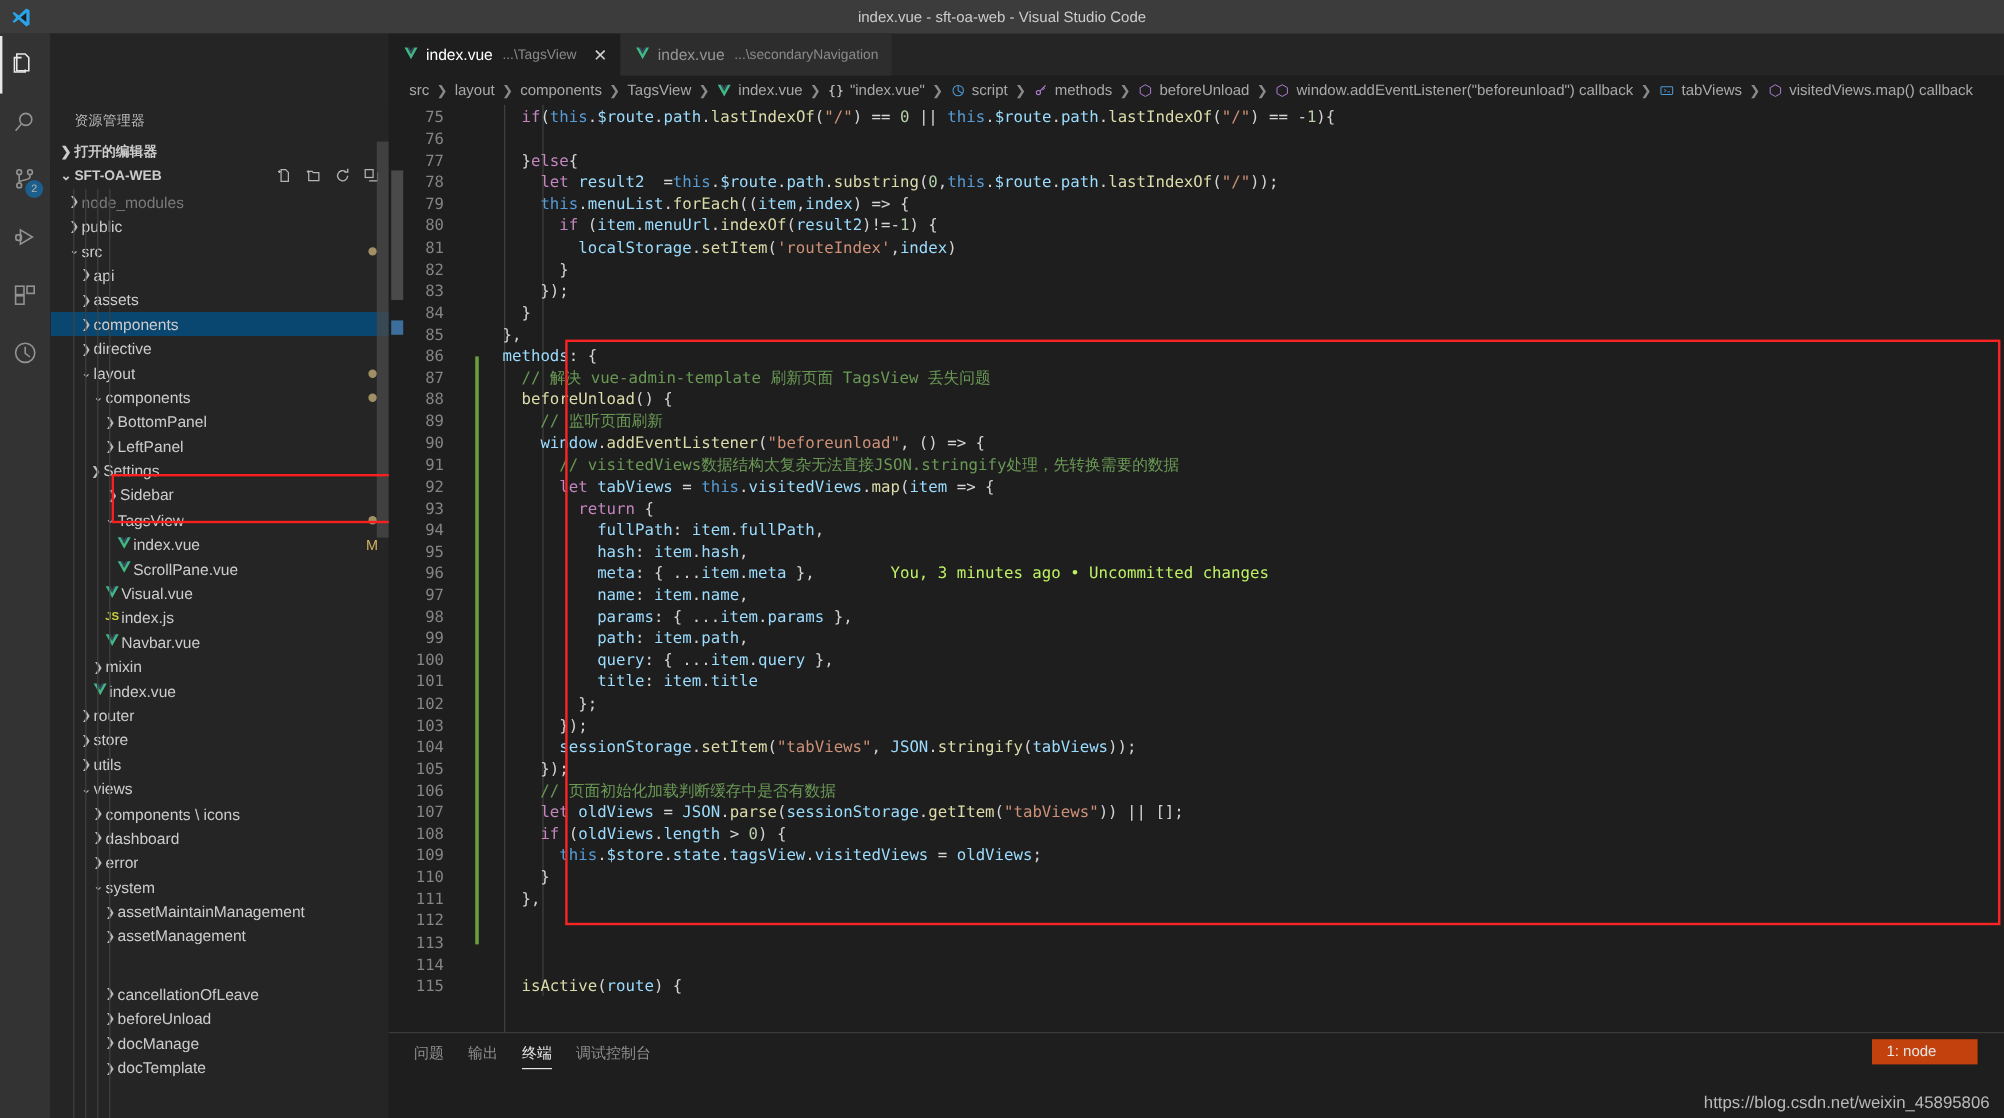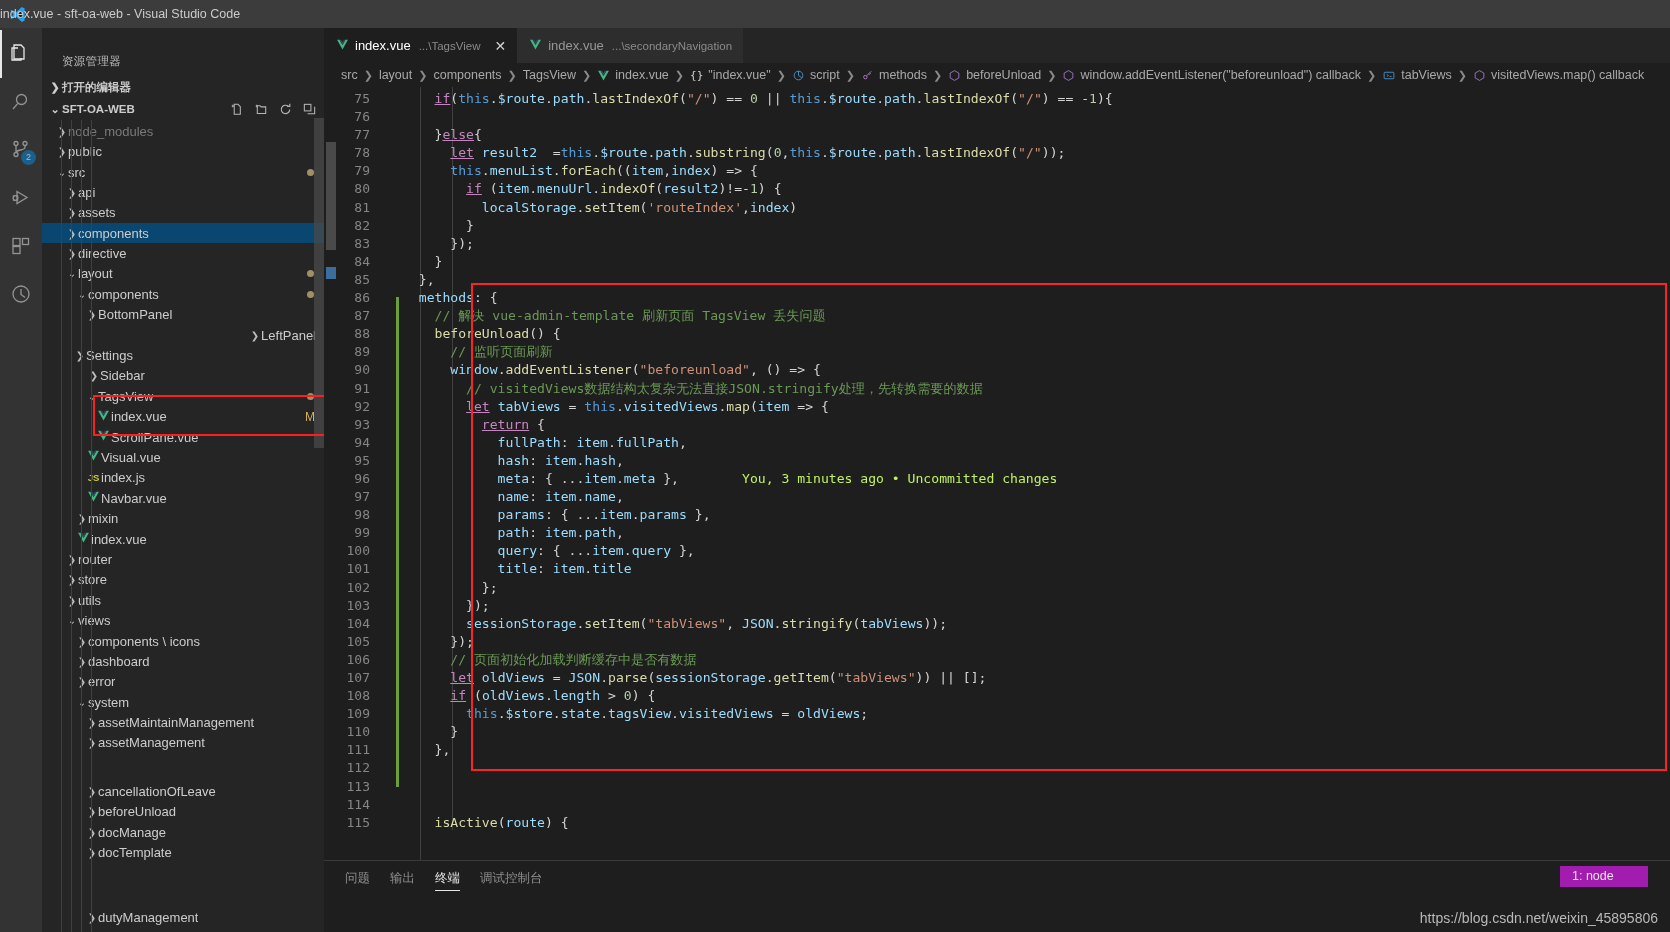--- a/index.html
+++ b/index.html
@@ -17,21 +17,21 @@
     height: 28px; background: #3c3c3c; display: flex; align-items: center;
     position: relative; flex: 0 0 28px; font-size: 13px; color: #cccccc;
   }
   .vs-logo { width: 34px; display: flex; align-items: center; justify-content: center; }
   .vs-logo svg { display: block; }
   .menu { display: flex; align-items: center; gap: 0px; }
   .menu-item {
     padding: 4px 9px; font-size: 13.5px; color: #cfcfcf; white-space: nowrap; cursor: default;
   }
   .win-title {
-    position: absolute; left: 0; right: 0; text-align: left; font-size: 12.5px;
+    position: absolute; left: 0; right: 0; text-align: center; font-size: 12.5px;
     color: #cccccc; pointer-events: none;
   }
 
   
   .body-row { flex: 1 1 auto; display: flex; min-height: 0; }
 
   
   .activitybar {
     width: 42px; background: #333333; display: flex; flex-direction: column;
     align-items: center; flex: 0 0 42px; padding-top: 2px;
@@ -48,21 +48,21 @@
     position: absolute; right: 6px; bottom: 9px; background: #0e7ac4; color: #fff;
     font-size: 9px; line-height: 15px; min-width: 15px; height: 15px; border-radius: 8px;
     text-align: center; font-family: "Liberation Sans", sans-serif; padding: 0 2px;
   }
 
   
   .sidebar {
     width: 282px; background: #252526; flex: 0 0 282px; display: flex; flex-direction: column;
     overflow: hidden; position: relative;
   }
-  .sb-title { font-size: 11.5px; color: #bbbbbb; padding: 26px 10px 8px 20px; letter-spacing: .3px; }
+  .sb-title { font-size: 11.5px; color: #bbbbbb; padding: 26px 10px 8px 20px; letter-spacing: .3px; margin-top: 39px; }
   .sb-section-open {
     display: flex; align-items: center; height: 22px; padding-left: 6px; font-size: 11.5px;
     font-weight: bold; color: #cccccc;
   }
   .chev { width: 14px; display: inline-block; text-align: center; font-size: 11px; color: #cccccc; }
   .sb-root {
     display: flex; align-items: center; height: 23px; padding-left: 6px; font-size: 11.5px;
     font-weight: bold; color: #cccccc; position: relative; background: #252526;
   }
   .sb-root-actions { position: absolute; right: 7px; display: flex; gap: 9px; align-items: center; }
@@ -121,21 +121,21 @@
     padding-top: 3px; user-select: none;
   }
   .fold { width: 12px; flex: 0 0 12px; position: relative; }
   .gitbar { width: 3px; flex: 0 0 3px; position: relative; }
   .codecol { flex: 1 1 auto; position: relative; overflow: hidden; padding-top: 3px; }
   pre.code {
     font-family: "DejaVu Sans Mono", monospace; font-size: 13.1px; line-height: 18.1px;
     color: #d4d4d4; white-space: pre; margin: 0; padding: 0 0 0 4px;
   }
   .ln { display: block; height: 18.1px; position: relative; }
-  .kw   { color: #c586c0; text-decoration: underline; }
+  .kw   { color: #c586c0; }
   .kw2  { color: #569cd6; }
   .fn   { color: #dcdcaa; }
   .str  { color: #ce9178; }
   .num  { color: #b5cea8; }
   .cmt  { color: #6a9955; }
   .var  { color: #9cdcfe; }
   .op   { color: #d4d4d4; }
   .blame { color: #bef264; font-style: normal; }
   .indent-guide { position: absolute; top: 0; bottom: 0; width: 1px; background: #404040; }
   .code-redbox { position: absolute; border: 2.2px solid #fb2424; pointer-events: none; z-index: 6; }
@@ -146,21 +146,21 @@
   .panel-tabs { display: flex; align-items: center; height: 35px; padding-left: 11px; gap: 0; }
   .ptab {
     font-size: 12.5px; color: #8e8e8e; padding: 0 10px; height: 35px; display: flex; align-items: center;
     position: relative;
   }
   .ptab.active { color: #e7e7e7; }
   .ptab.active::after {
     content: ""; position: absolute; left: 10px; right: 10px; bottom: 5px; height: 1px; background: #e7e7e7;
   }
   .term-select {
-    position: absolute; right: 22px; top: 5px; background: #a21caf; color: #e6e6e6;
+    position: absolute; right: 22px; top: 5px; background: #c2410c; color: #e6e6e6;
     font-size: 12.5px; padding: 3px 12px 4px 12px; min-width: 88px;
   }
   .watermark {
     position: absolute; right: 12px; bottom: 6px; font-size: 14px; color: #b9b9b9;
     font-family: "Liberation Sans", sans-serif;
   }
 </style>
 </head>
 <body>
 
@@ -290,21 +290,21 @@
           </div>
           <div class="row" style="padding-left: 34px;">
             <span class="arrow">⌄</span>
             <span class="label">components</span>
             <span class="dot"></span>
           </div>
           <div class="row" style="padding-left: 44px;">
             <span class="arrow">❯</span>
             <span class="label">BottomPanel</span>
           </div>
-          <div class="row" style="padding-left: 44px; justify-content: flex-end;">
+          <div class="row" style="padding-left: 44px;">
             <span class="arrow">❯</span>
             <span class="label">LeftPanel</span>
           </div>
           <div class="row" style="padding-left: 32px;">
             <span class="arrow">❯</span>
             <span class="label">Settings</span>
           </div>
           <div class="row" style="padding-left: 46px;">
             <span class="arrow">❯</span>
             <span class="label">Sidebar</span>

